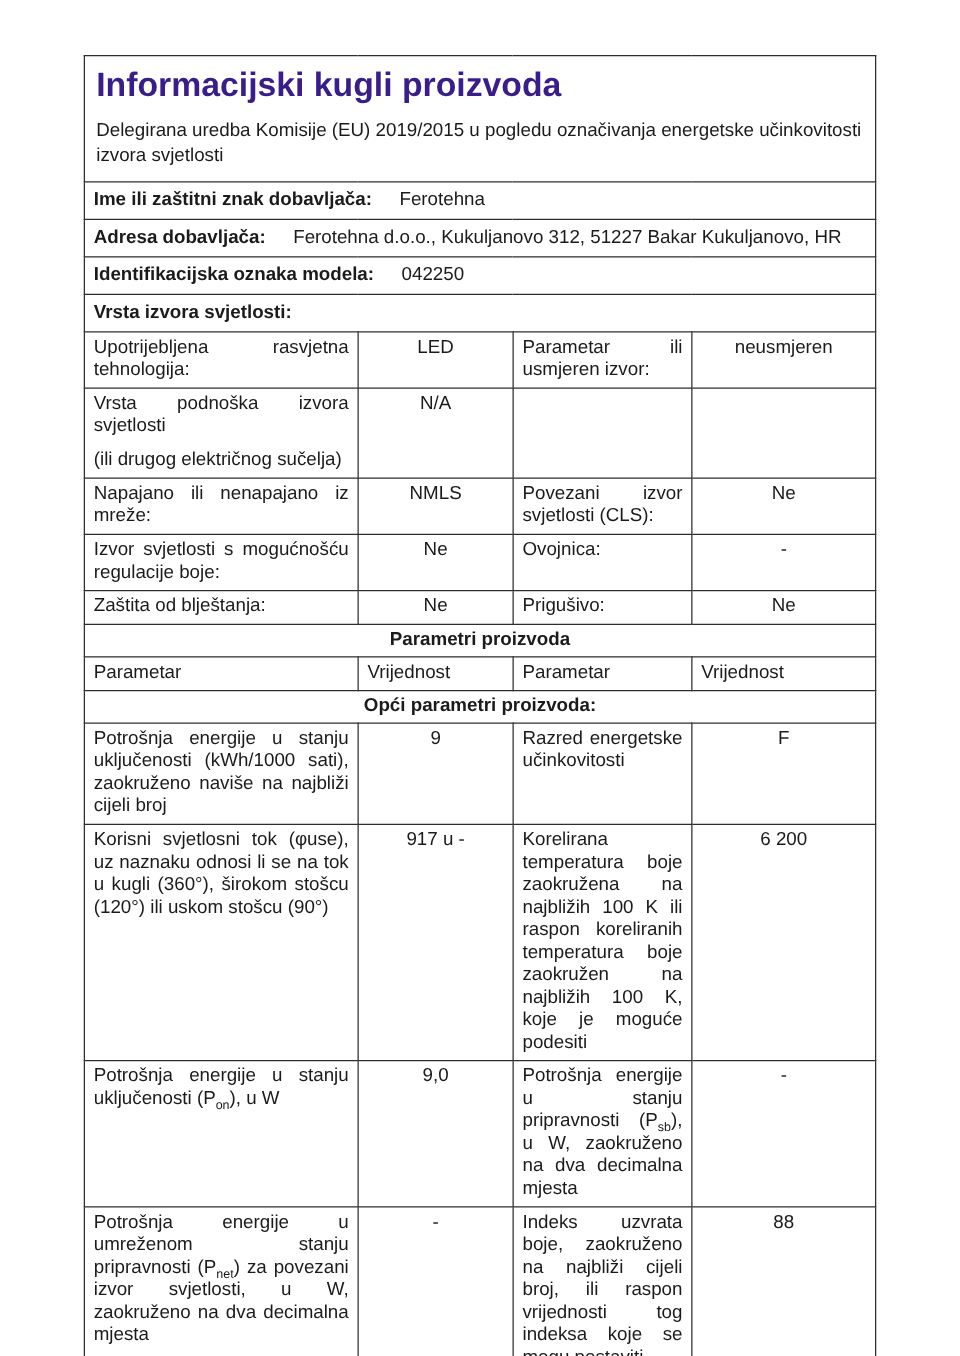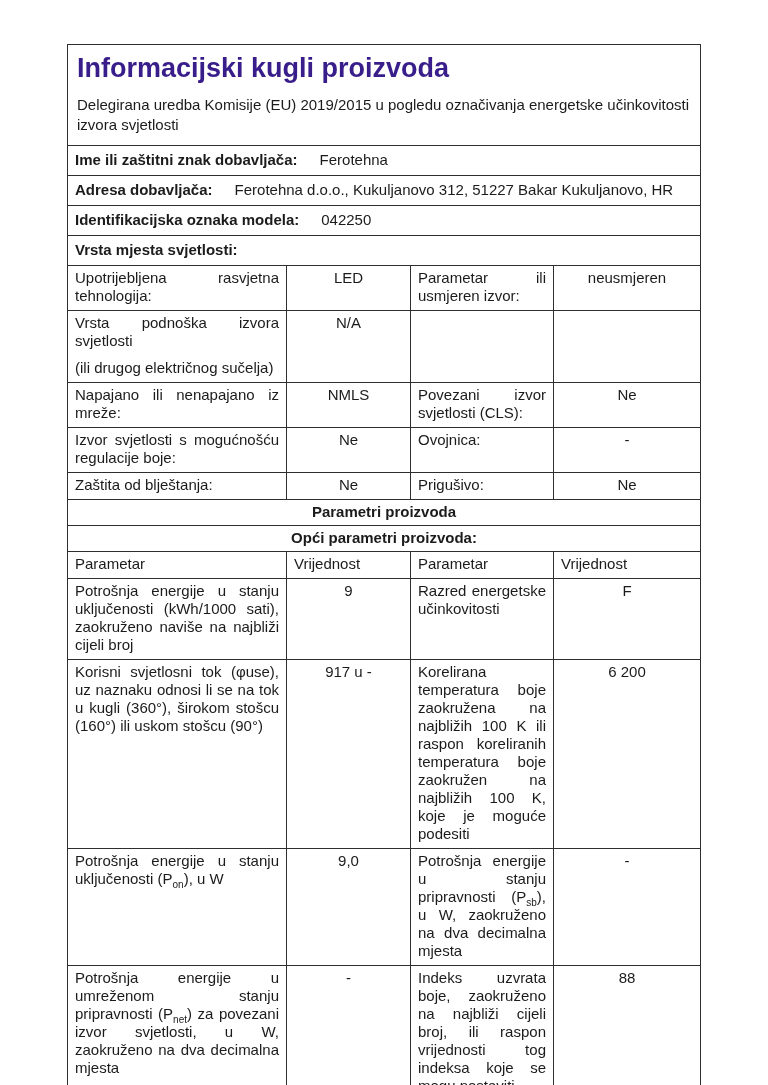--- a/index.html
+++ b/index.html
@@ -89,21 +89,21 @@
         <span class="b">Adresa dobavljača:</span><span class="val">Ferotehna d.o.o., Kukuljanovo 312, 51227 Bakar Kukuljanovo, HR</span>
       </td>
     </tr>
     <tr>
       <td colspan="4" class="field-row">
         <span class="b">Identifikacijska oznaka modela:</span><span class="val">042250</span>
       </td>
     </tr>
     <tr>
       <td colspan="4" class="field-row">
-        <span class="b">Vrsta mjesta svjetlosti:</span><span class="val"></span>
+        <span class="b">Vrsta izvora svjetlosti:</span><span class="val"></span>
       </td>
     </tr>
 
     <tr>
       <td class="p">Upotrijebljena rasvjetna tehnologija:</td>
       <td class="v">LED</td>
       <td class="p">Parametar ili usmjeren izvor:</td>
       <td class="v">neusmjeren</td>
     </tr>
     <tr>
@@ -131,37 +131,37 @@
       <td class="p">Zaštita od blještanja:</td>
       <td class="v">Ne</td>
       <td class="p">Prigušivo:</td>
       <td class="v">Ne</td>
     </tr>
 
     <tr>
       <td colspan="4" class="section">Parametri proizvoda</td>
     </tr>
     <tr>
-      <td colspan="4" class="section">Opći parametri proizvoda:</td>
-    </tr>
-    <tr>
       <td>Parametar</td>
       <td>Vrijednost</td>
       <td>Parametar</td>
       <td>Vrijednost</td>
+    </tr>
+    <tr>
+      <td colspan="4" class="section">Opći parametri proizvoda:</td>
     </tr>
 
     <tr>
       <td class="p">Potrošnja energije u stanju uključenosti (kWh/1000 sati), zaokruženo naviše na najbliži cijeli broj</td>
       <td class="v">9</td>
       <td class="p">Razred energetske učinkovitosti</td>
       <td class="v">F</td>
     </tr>
     <tr>
-      <td class="p">Korisni svjetlosni tok (φuse), uz naznaku odnosi li se na tok u kugli (360°), širokom stošcu (160°) ili uskom stošcu (90°)</td>
+      <td class="p">Korisni svjetlosni tok (φuse), uz naznaku odnosi li se na tok u kugli (360°), širokom stošcu (120°) ili uskom stošcu (90°)</td>
       <td class="v">917 u -</td>
       <td class="p">Korelirana temperatura boje zaokružena na najbližih 100 K ili raspon koreliranih temperatura boje zaokružen na najbližih 100 K, koje je moguće podesiti</td>
       <td class="v">6 200</td>
     </tr>
     <tr>
       <td class="p"><span>Potrošnja energije u stanju uključenosti (P</span><sub>on</sub><span>), u W</span></td>
       <td class="v">9,0</td>
       <td class="p"><span>Potrošnja energije u stanju pripravnosti (P</span><sub>sb</sub><span>), u W, zaokruženo na dva decimalna mjesta</span></td>
       <td class="v">-</td>
     </tr>

